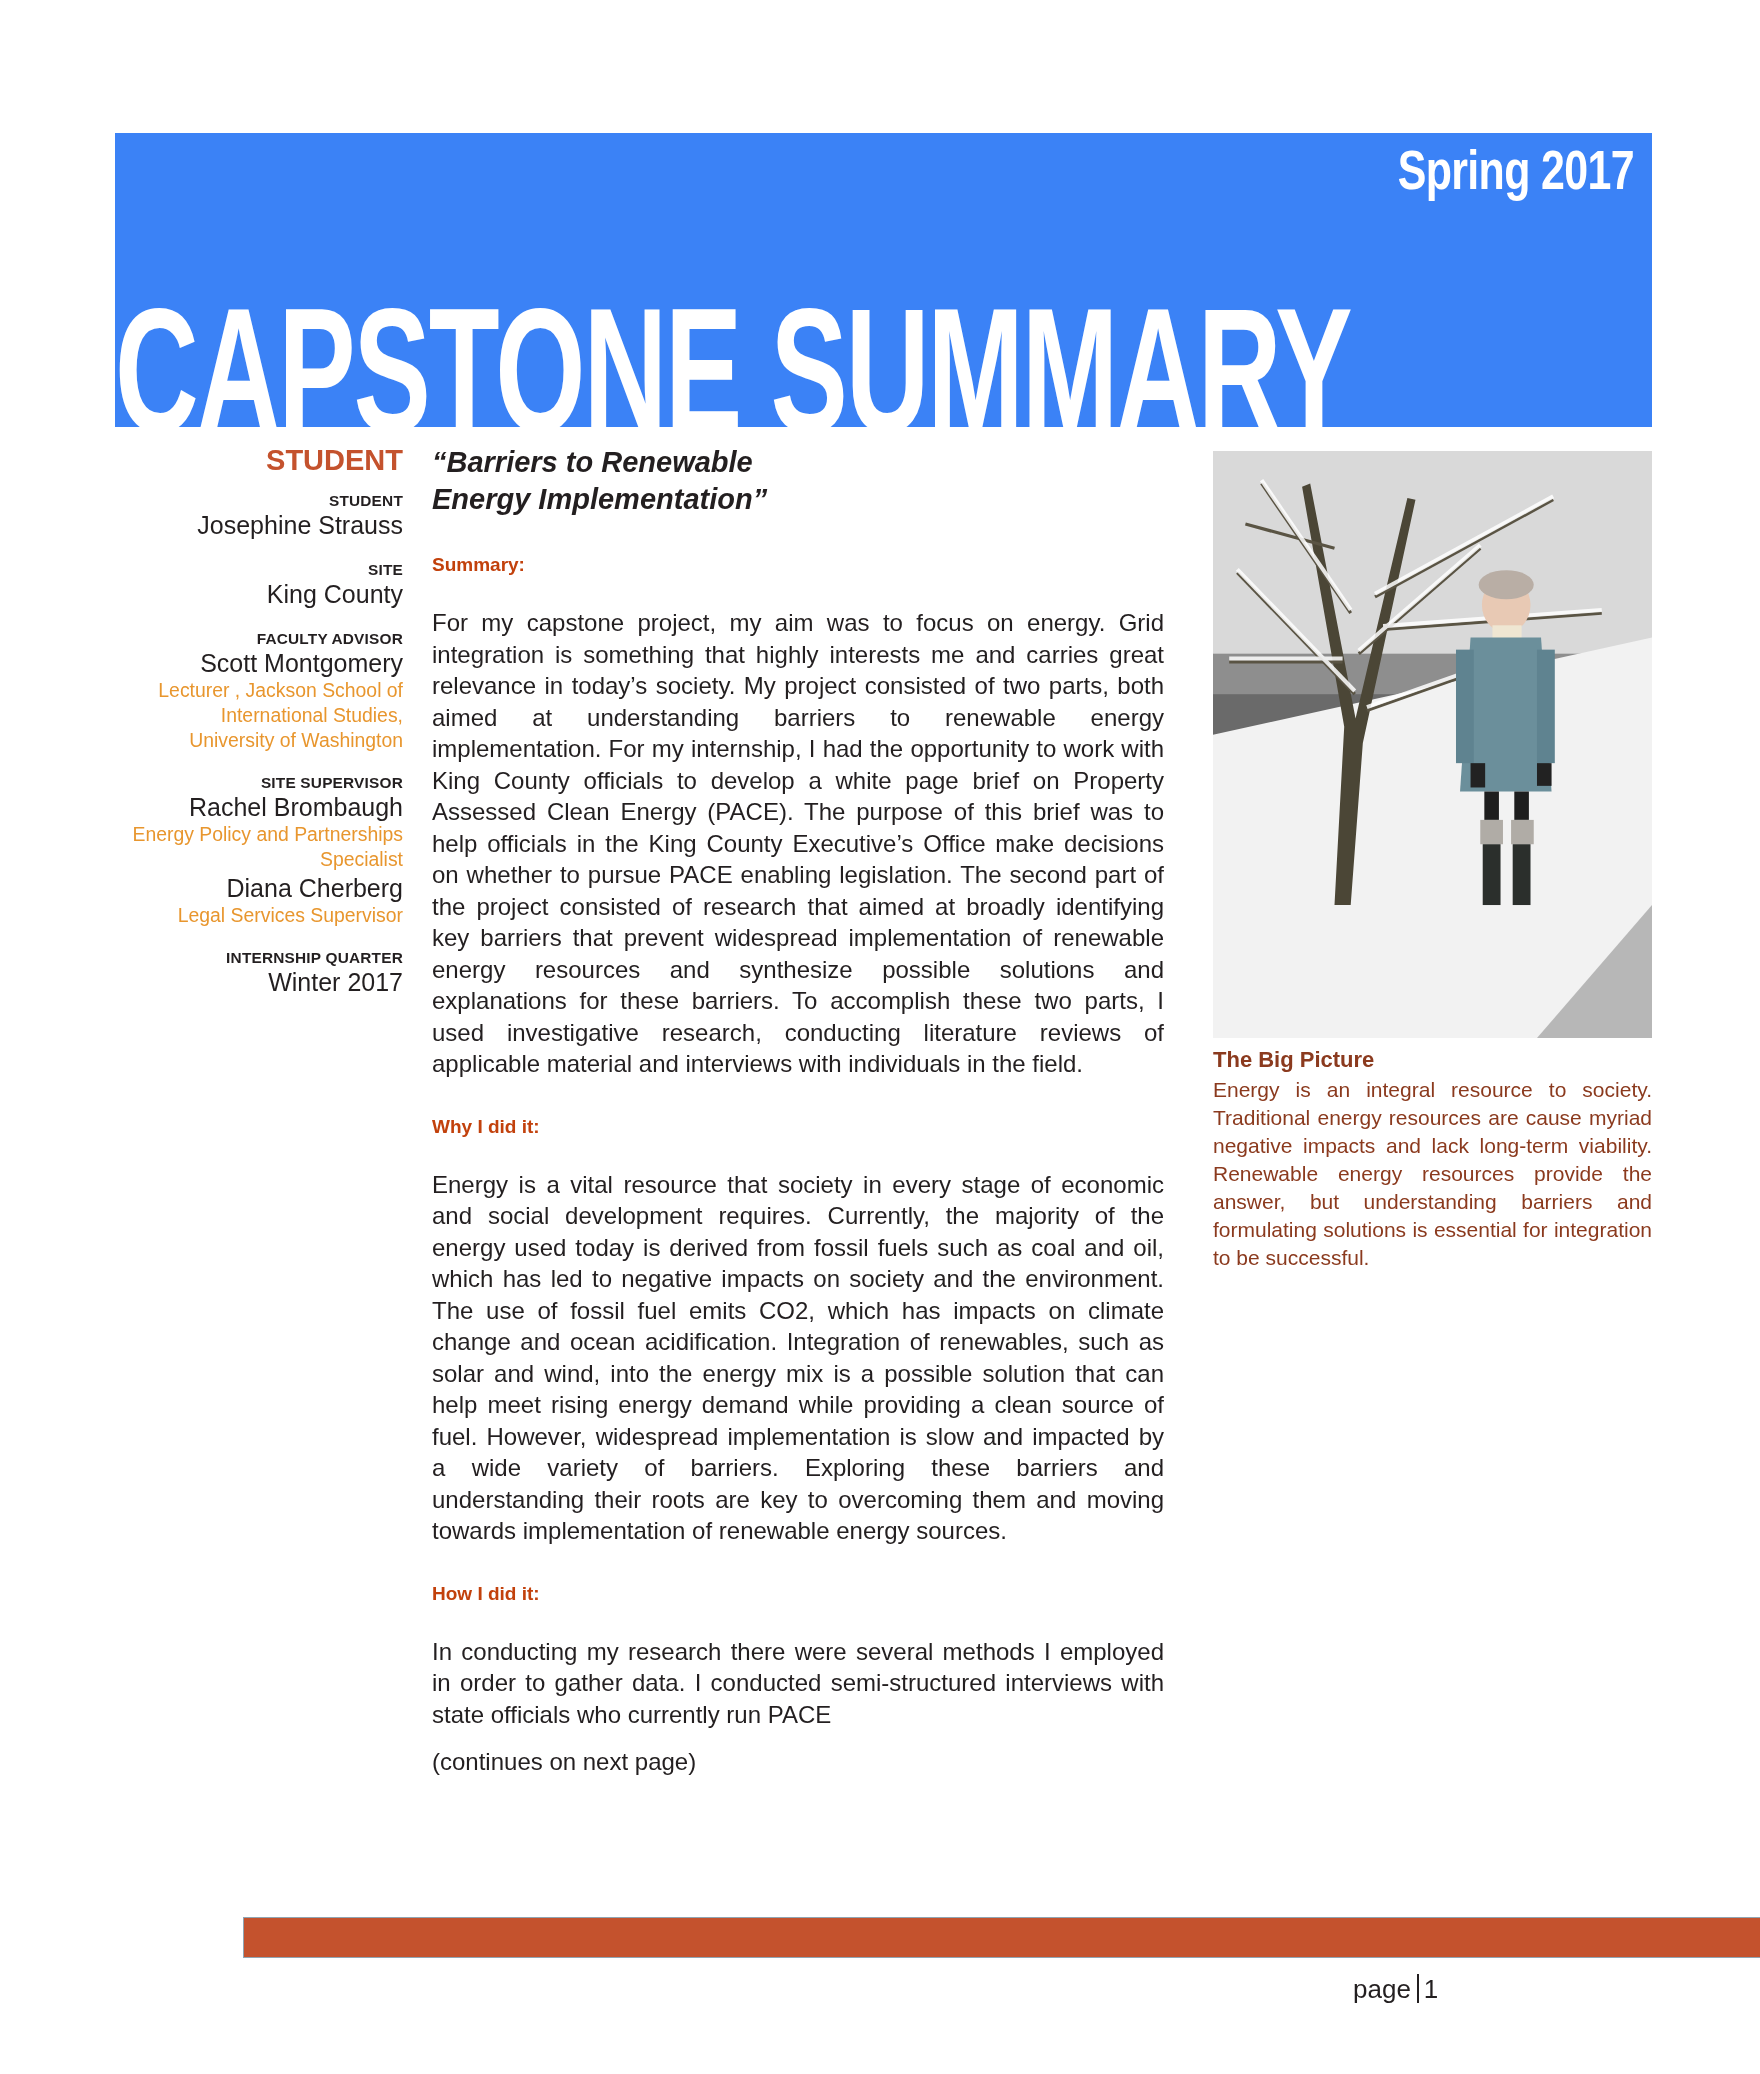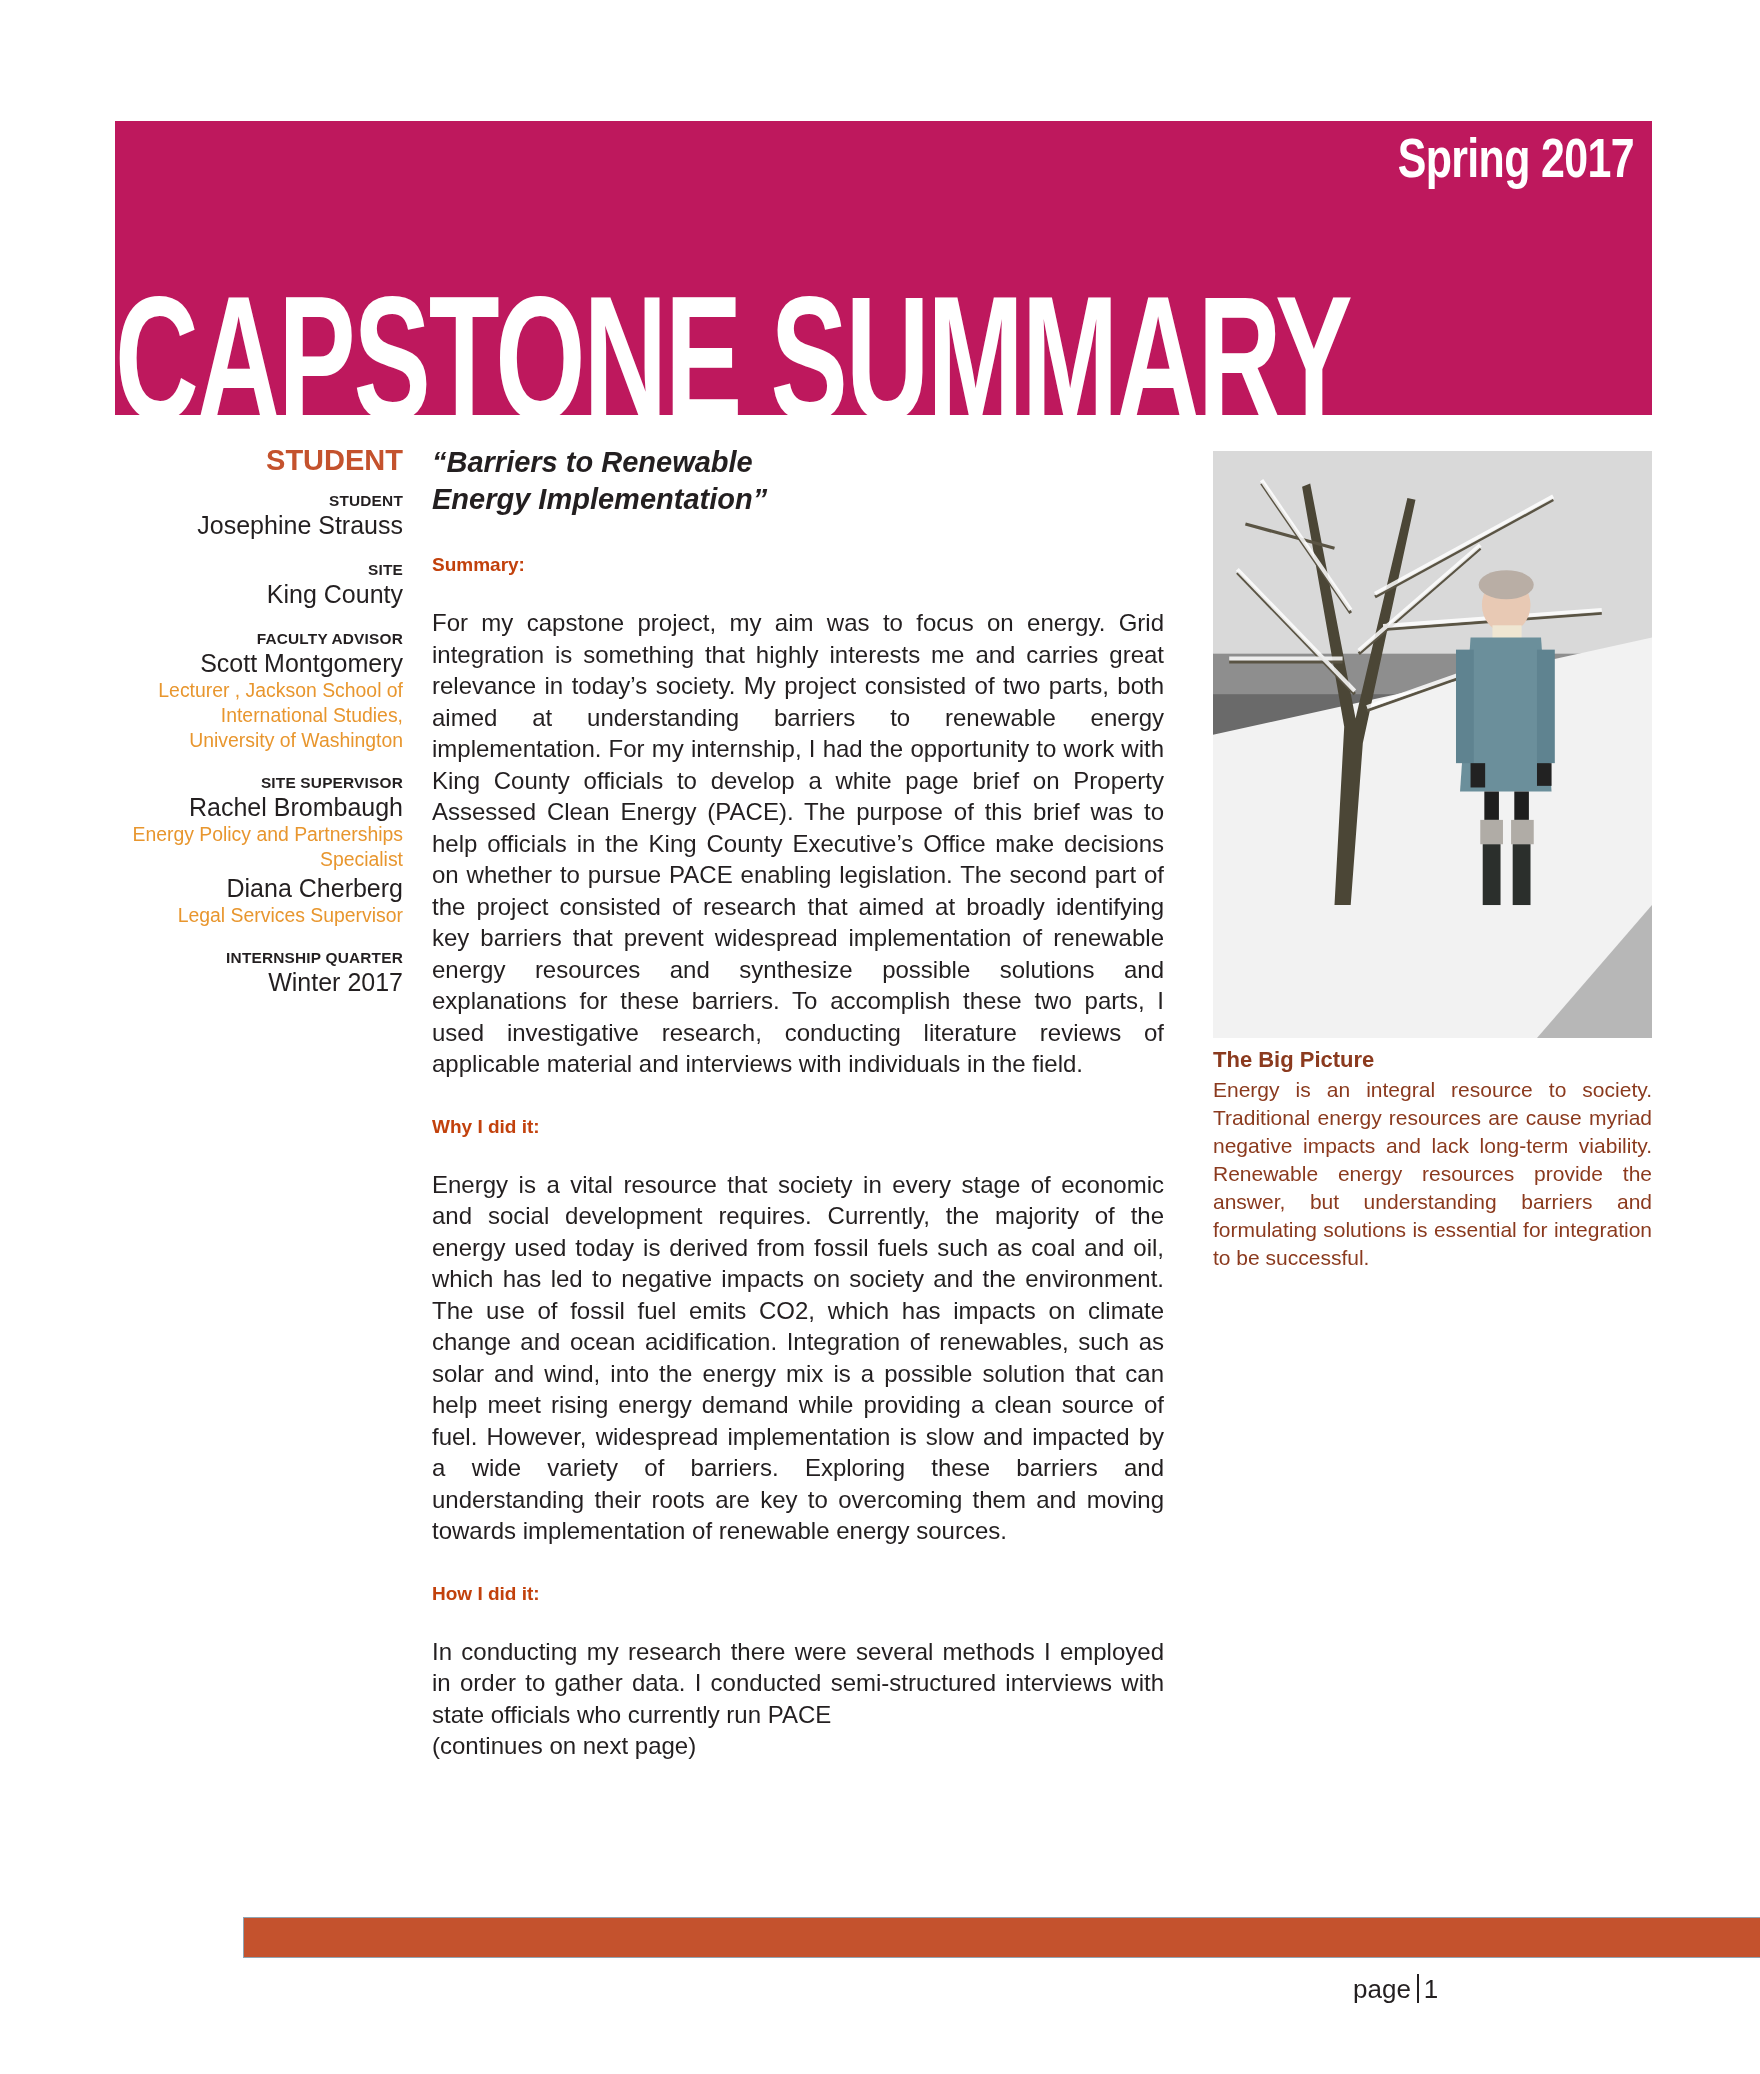--- a/index.html
+++ b/index.html
@@ -1,20 +1,20 @@
 <!DOCTYPE html>
 <html style="font-size:13px"><head>
 <meta charset="utf-8">
 <style>
   html, body { margin: 0; padding: 0; background: #ffffff; }
   body { width: 1760px; height: 2074px; position: relative; overflow: hidden;
          font-family: "Liberation Sans", "DejaVu Sans", sans-serif; color: #231f20; }
 
-  .header-band { position: absolute; left: 115px; top: 121px; width: 1537px; height: 294px;
-                 background: #be185d; overflow: hidden; }
+  .header-band { position: absolute; left: 115px; top: 133px; width: 1537px; height: 294px;
+                 background: #3b82f6; overflow: hidden; }
   .semester { position: absolute; right: 18px; top: 4.9px; color: #fff; font-weight: bold;
               font-size: 55px; letter-spacing: -0.8px; transform: scaleX(0.78); transform-origin: right top;
               font-family: "Liberation Sans", sans-serif; }
   .doc-title { position: absolute; left: 0px; bottom: -32px; color: #fff; font-weight: bold;
                font-size: 177px; line-height: 1; letter-spacing: -3.2px; white-space: nowrap;
                transform: scaleX(0.655); transform-origin: left bottom;
                font-family: "Liberation Sans", sans-serif; }
 
   
   .details { position: absolute; left: 81px; top: 444px; width: 322px; text-align: right; }
@@ -100,21 +100,21 @@
   <h2 class="sec-head">Summary:</h2>
   <p class="para">For my capstone project, my aim was to focus on energy. Grid integration is something that highly interests me and carries great relevance in today’s society. My project consisted of two parts, both aimed at understanding barriers to renewable energy implementation. For my internship, I had the opportu­nity to work with King County officials to develop a white page brief on Property Assessed Clean Energy (PACE). The purpose of this brief was to help officials in the King County Executive’s Office make decisions on whether to pursue PACE enabling legislation. The second part of the project consisted of research that aimed at broadly identifying key barriers that prevent widespread implementation of renewable energy resources and synthesize possible solutions and explanations for these barriers. To accomplish these two parts, I used inves­tigative research, conducting literature reviews of applicable material and interviews with individuals in the field.</p>
 
   <h2 class="sec-head">Why I did it:</h2>
   <p class="para">Energy is a vital resource that society in every stage of economic and social development requires. Currently, the majority of the energy used today is derived from fossil fuels such as coal and oil, which has led to negative impacts on society and the environment. The use of fossil fuel emits CO2, which has impacts on climate change and ocean acidification. Integration of renewables, such as solar and wind, into the energy mix is a possible solution that can help meet rising energy demand while providing a clean source of fuel. However, widespread implementation is slow and impacted by a wide variety of barriers. Exploring these barriers and understanding their roots are key to overcoming them and moving towards implementation of renewable energy sources.</p>
 
   <h2 class="sec-head">How I did it:</h2>
   <p class="para" style="margin-bottom:0">
     <span>In conducting my research there were several methods I employed in order to gather data. I conducted semi-struc­tured interviews with state officials who currently run PACE</span>
   </p>
-  <div class="para" style="margin-top:0;text-align:left">(continues on next page)</div>
+  <div class="para" style="margin-top:16px;text-align:left">(continues on next page)</div>
 </div>
 
 <div class="photo" title="Student standing in snow beside a snow-covered tree, wearing a teal puffer coat and fur headband">
   <svg viewBox="0 0 542 724" preserveAspectRatio="none">
     <rect x="0" y="0" width="542" height="724" fill="#d9d9d9"></rect>
     <rect x="0" y="250" width="542" height="120" fill="#8e8e8e"></rect>
     <rect x="0" y="300" width="542" height="60" fill="#6a6a6a"></rect>
     <polygon points="0,350 542,230 542,724 0,724" fill="#f2f2f2"></polygon>
     <polygon points="400,724 542,560 542,724" fill="#4a4a4a" opacity="0.35"></polygon>
 

